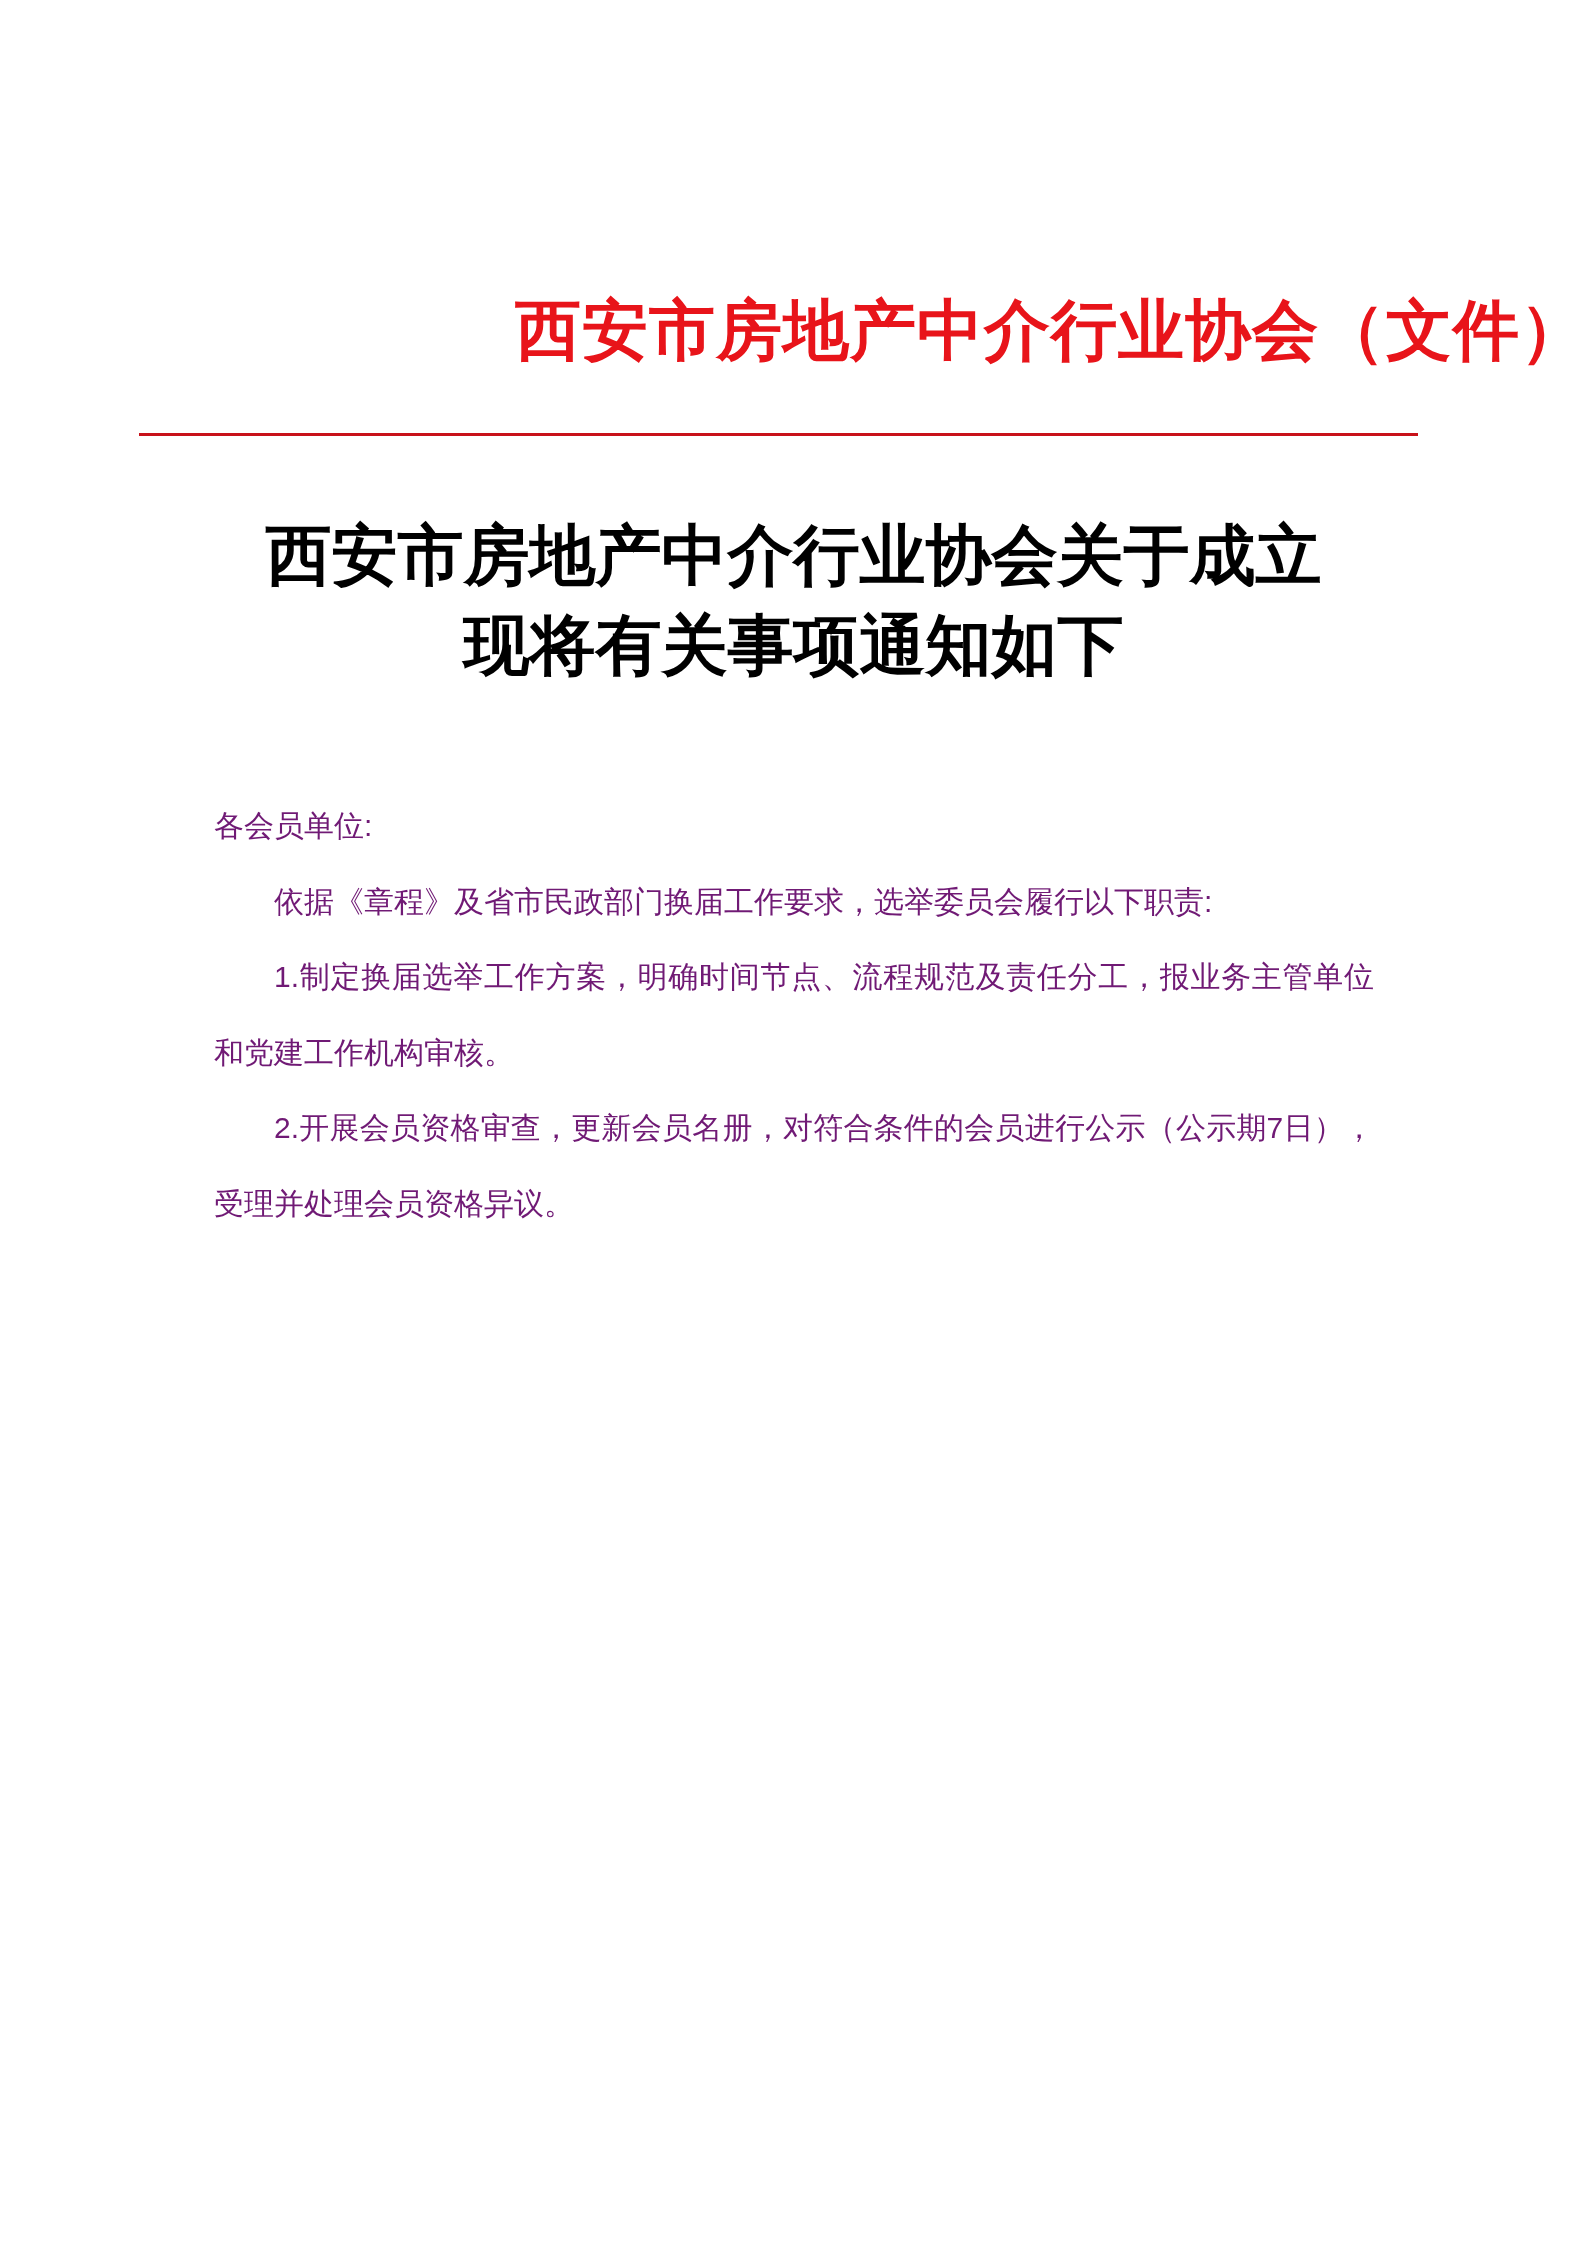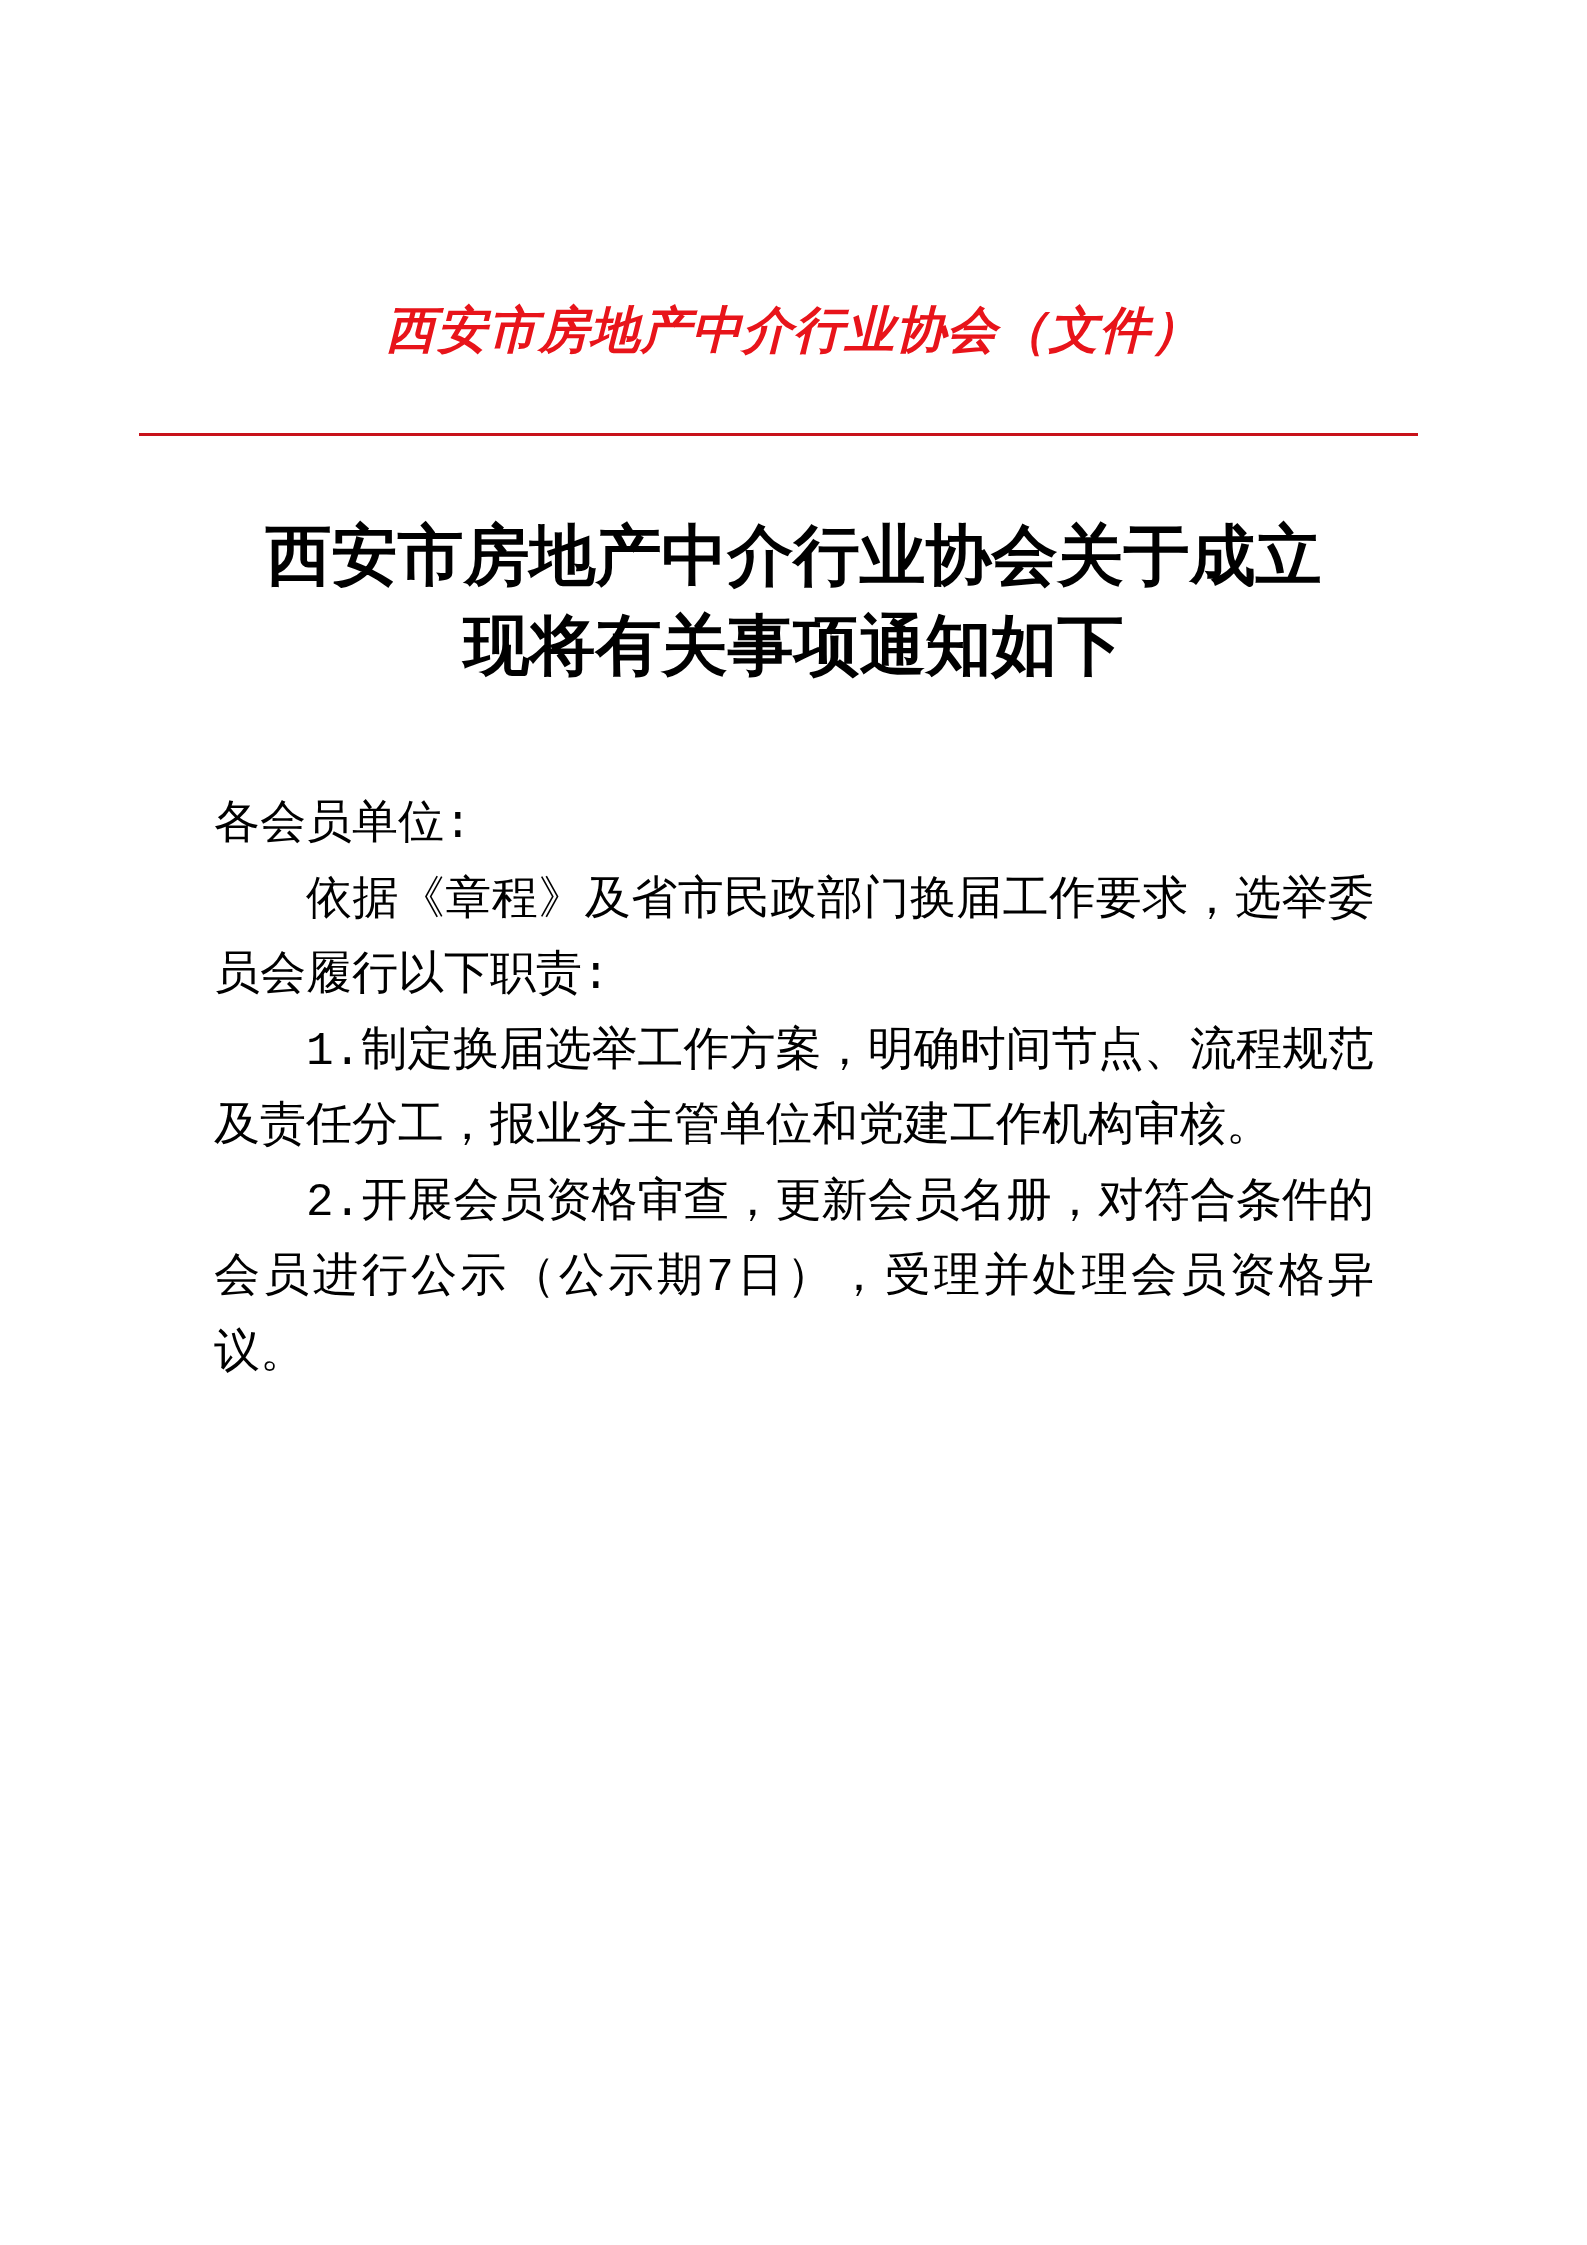--- a/index.html
+++ b/index.html
@@ -20,28 +20,27 @@
       left: 0; top: 0;
       width: 1587px;
       height: 2245px;
       background: #ffffff;
     }
     .masthead {
       position: absolute;
       left: 0;
       top: 285px;
       width: 1587px;
-      text-align: center;
+      text-align: right;
       font-family: "DejaVu Serif", "Liberation Serif", serif;
       font-weight: bold;
-      font-size: 50px;
+      font-size: 66px;
       line-height: 90px;
       letter-spacing: 1px;
       color: #e8141a;
-      font-style: italic;
     }
     .red-rule {
       position: absolute;
       left: 139px;
       top: 433px;
       width: 1279px;
       height: 3px;
       background: #c8121a;
     }
     .doc-title {
@@ -55,24 +54,24 @@
       font-size: 66px;
       line-height: 90px;
       color: #000000;
     }
     .doc-title div { display: block; }
     .body-text {
       position: absolute;
       left: 214px;
       top: 788px;
       width: 1160px;
-      font-family: Liberation Mono, monospace;
-      font-size: 46px;
+      font-family: Liberation Sans, sans-serif;
+      font-size: 30px;
       line-height: 75.5px;
-      color: #000000;
+      color: #701a75;
       text-align: justify;
       text-justify: inter-character;
     }
     .body-text p {
       margin: 0;
       padding: 0;
     }
     .indent { text-indent: 2em; }
     .section-heading {
       font-weight: bold;

